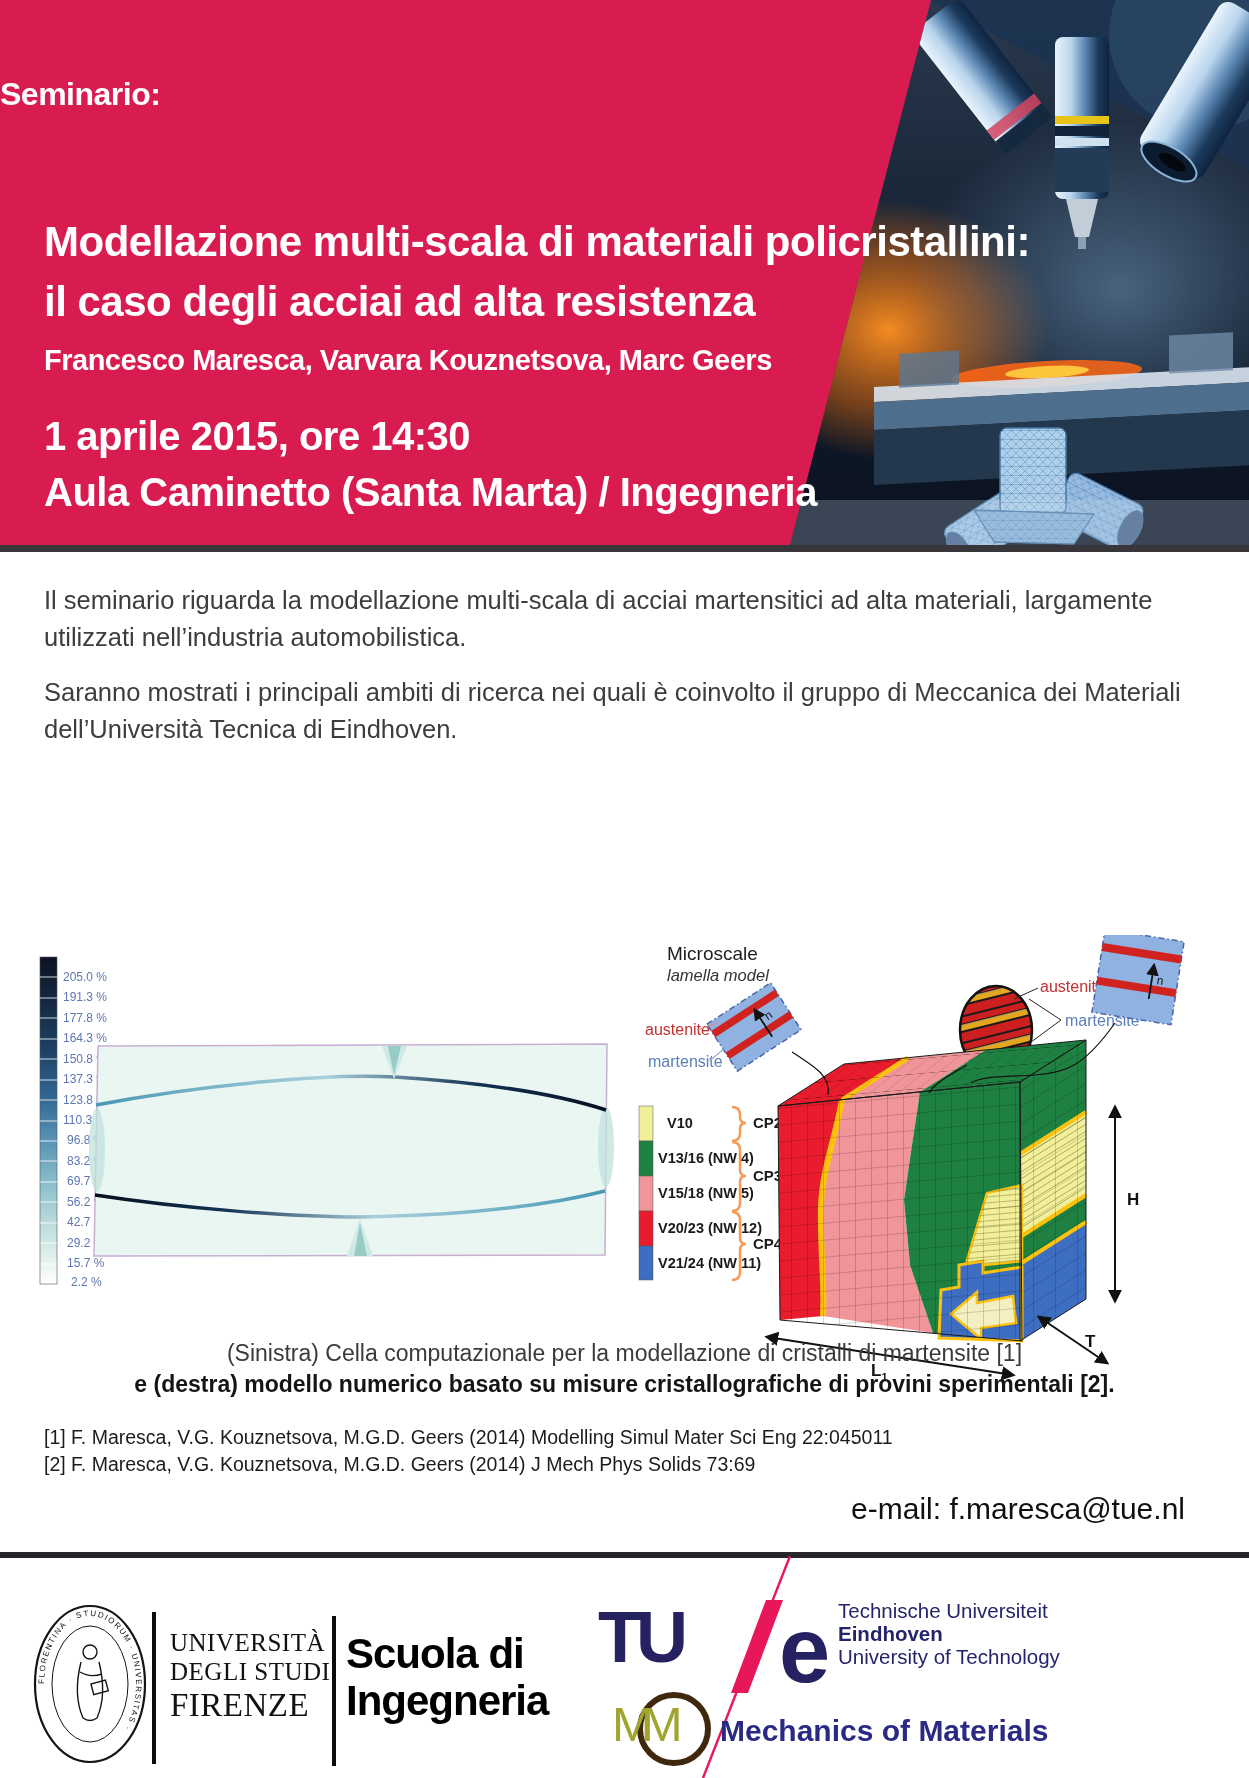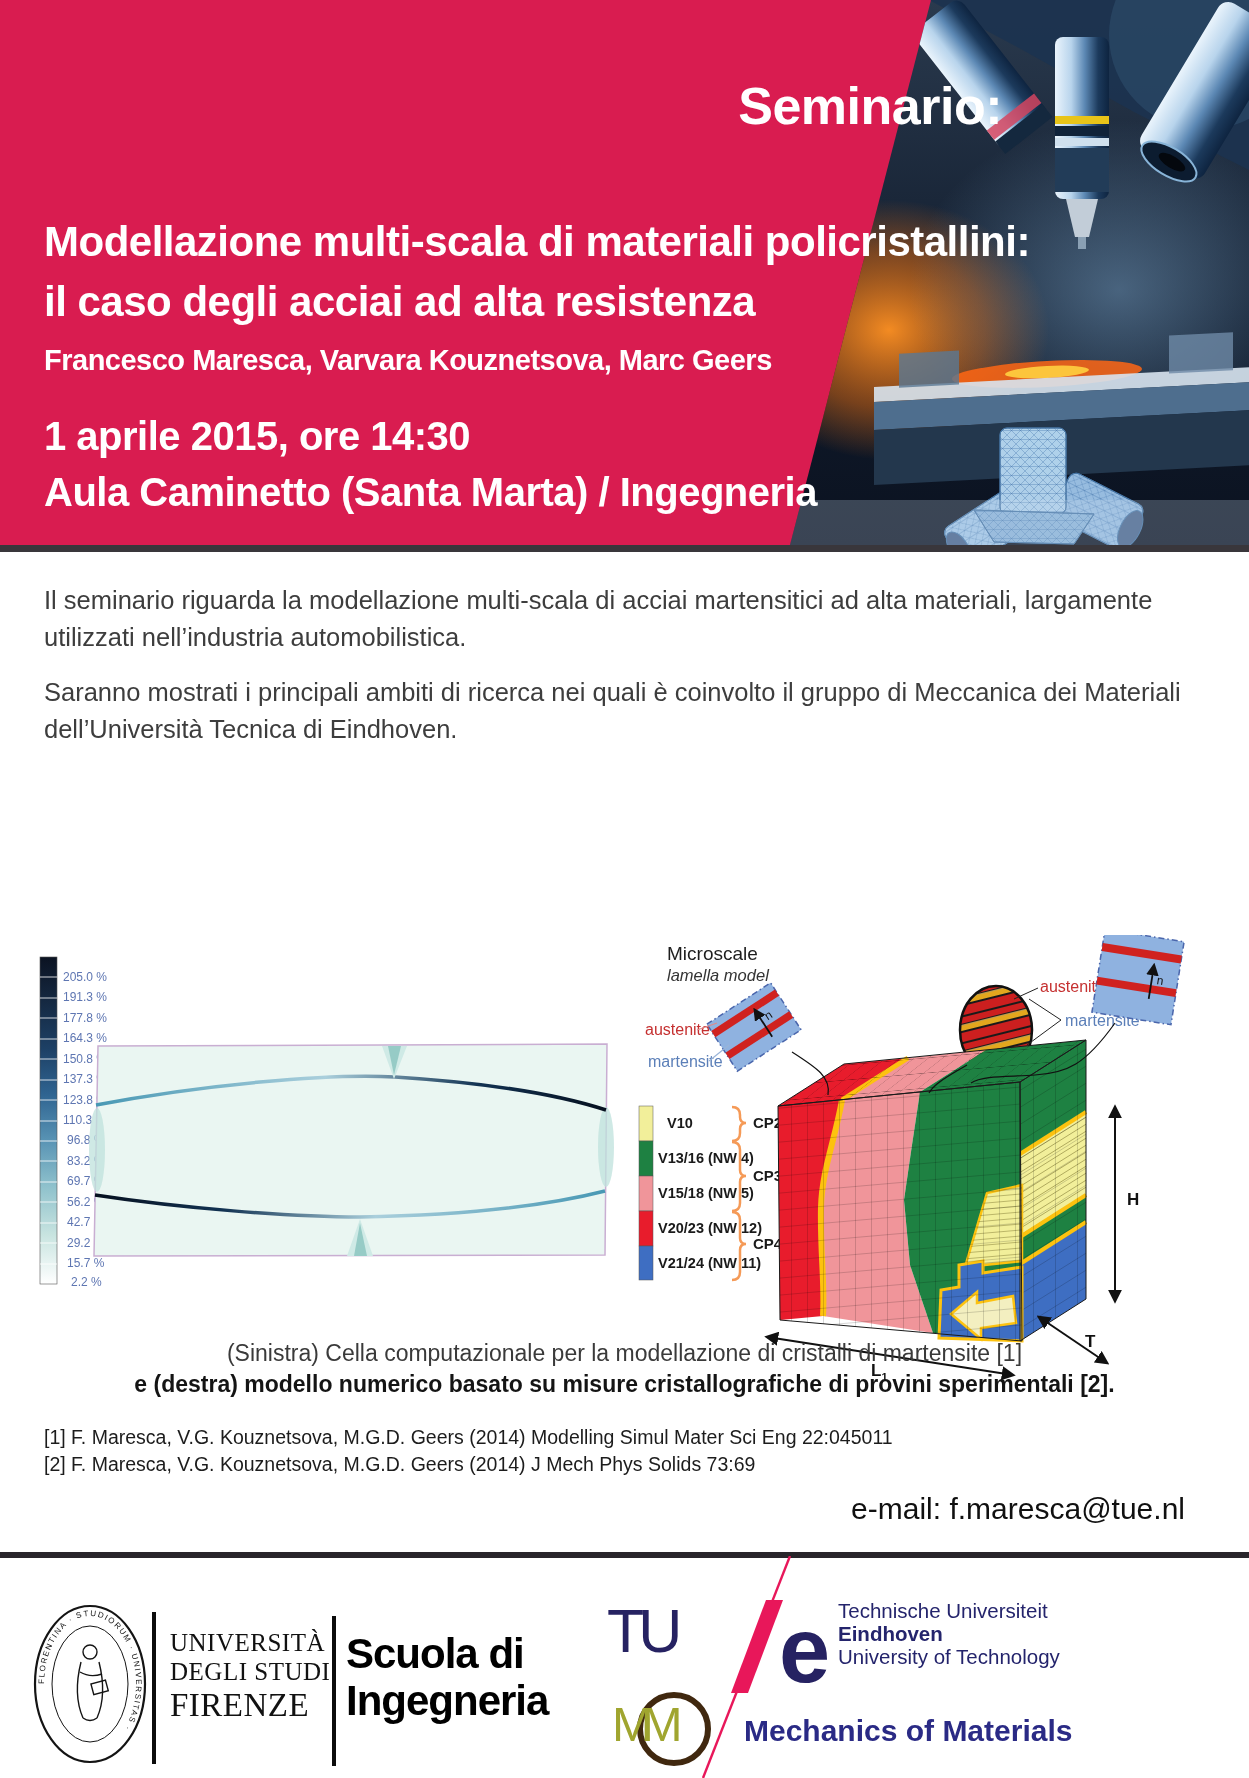--- a/index.html
+++ b/index.html
@@ -3,21 +3,21 @@
 <meta charset="utf-8">
 <style>
   html,body{margin:0;padding:0;background:#888;}
   .page{position:relative;width:1249px;height:1778px;background:#ffffff;overflow:hidden;
         font-family:"Liberation Sans",sans-serif;}
   
   .banner{position:absolute;left:0;top:0;width:1249px;height:545px;background:#d91c50;}
   .photo{position:absolute;left:779px;top:0;width:470px;height:545px;
          clip-path:polygon(152px 0,470px 0,470px 545px,11px 545px);}
   .banner-text{position:absolute;color:#fff;font-weight:bold;letter-spacing:-0.5px;}
-  .kicker{left:0;top:76px;width:1002px;text-align:right;font-size:52px;}
+  .kicker{left:0;top:76px;width:1002px;text-align:left;font-size:32px;}
   .title{left:44px;top:212px;font-size:42px;line-height:60px;margin:0;font-weight:bold;}
   .authors{left:44px;top:344px;font-size:29px;}
   .datetime{left:44px;top:414px;font-size:40px;}
   .venue{left:44px;top:470px;font-size:40px;}
   .divider{position:absolute;left:0;width:1249px;}
   .divider-top{top:545px;height:7px;background:#39363b;}
   .divider-bottom{top:1552px;height:6px;background:#29262b;}
   
   .body-text{position:absolute;left:44px;top:582px;width:1185px;color:#3d3d3d;
              font-size:25.5px;line-height:37px;}
@@ -36,30 +36,30 @@
   .seal{position:absolute;left:28px;top:1600px;}
   .vbar{position:absolute;width:4px;background:#0c0c0c;}
   .vbar1{left:152px;top:1612px;height:152px;}
   .vbar2{left:332px;top:1616px;height:150px;}
   .unifi-text{position:absolute;left:170px;top:1628px;font-family:"Liberation Serif",serif;
               color:#111;letter-spacing:0.5px;}
   .unifi-text .l1,.unifi-text .l2{font-size:25px;line-height:29px;}
   .unifi-text .l3{font-size:33px;line-height:38px;}
   .school{position:absolute;left:346px;top:1630px;font-size:42px;line-height:47px;
           font-weight:bold;color:#000;letter-spacing:-1px;}
-  .tu{position:absolute;left:598px;top:1601px;font-size:61px;line-height:1;font-weight:normal;
-      color:#262262;letter-spacing:-6px;margin-left:9px;}
+  .tu{position:absolute;left:598px;top:1601px;font-size:72px;line-height:1;font-weight:bold;
+      color:#262262;letter-spacing:-6px;}
   .tue-e{position:absolute;left:779px;top:1604px;font-size:92px;line-height:1;font-weight:bold;
       color:#262262;}
   .mm-circle{position:absolute;left:630px;top:1687px;}
   .mm-text{position:absolute;left:612px;top:1700px;font-size:49px;color:#a0a52f;
            letter-spacing:-11px;line-height:1;}
   .tue-name{position:absolute;left:838px;top:1599px;color:#24246c;font-size:20.5px;line-height:23px;}
   .tue-name .b{font-weight:bold;}
-  .mechanics{position:absolute;left:744px;top:1714px;font-size:30px;font-weight:bold;color:#2a2a85;}
+  .mechanics{position:absolute;left:720px;top:1714px;font-size:30px;font-weight:bold;color:#2a2a85;}
   svg text{font-family:"Liberation Sans",sans-serif;}
 </style>
 </head>
 <body>
 
 <div class="page">
 
   <header class="banner">
     <svg class="photo" width="470" height="545" viewBox="0 0 470 545">
       <defs>

